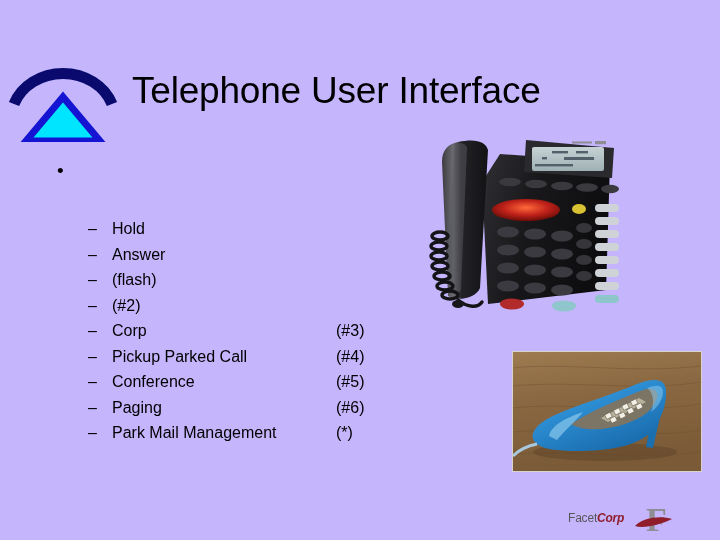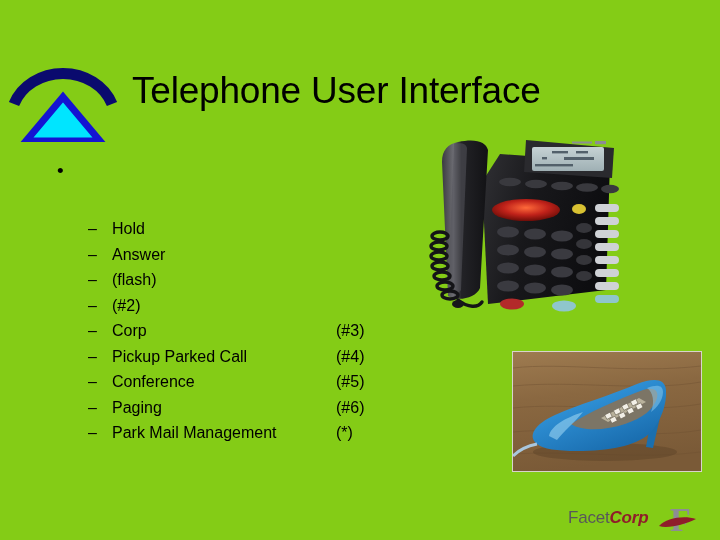--- a/index.html
+++ b/index.html
@@ -8,21 +8,21 @@
     background: #ffffff;
   }
   body {
     font-family: "Liberation Sans", sans-serif;
     -webkit-font-smoothing: antialiased;
   }
   #slide {
     position: relative;
     width: 720px;
     height: 540px;
-    background: #84cc16;
+    background: #c4b5fd;
     overflow: hidden;
   }
 
   
   #corner-logo {
     position: absolute;
     left: 8px;
     top: 42px;
     width: 118px;
     height: 100px;
@@ -125,21 +125,21 @@
   
   #footer-logo {
     position: absolute;
     left: 568px;
     top: 500px;
     height: 36px;
     display: flex;
     align-items: center;
   }
   #footer-wordmark {
-    font-size: 17px;
+    font-size: 12px;
     letter-spacing: -0.2px;
     white-space: nowrap;
   }
   .wm-facet { color: #58585a; }
   .wm-corp  { color: #8f1d2a; font-weight: bold; font-style: italic; }
   #footer-f-mark {
     margin-left: 10px;
     width: 44px;
     height: 36px;
     position: relative;

